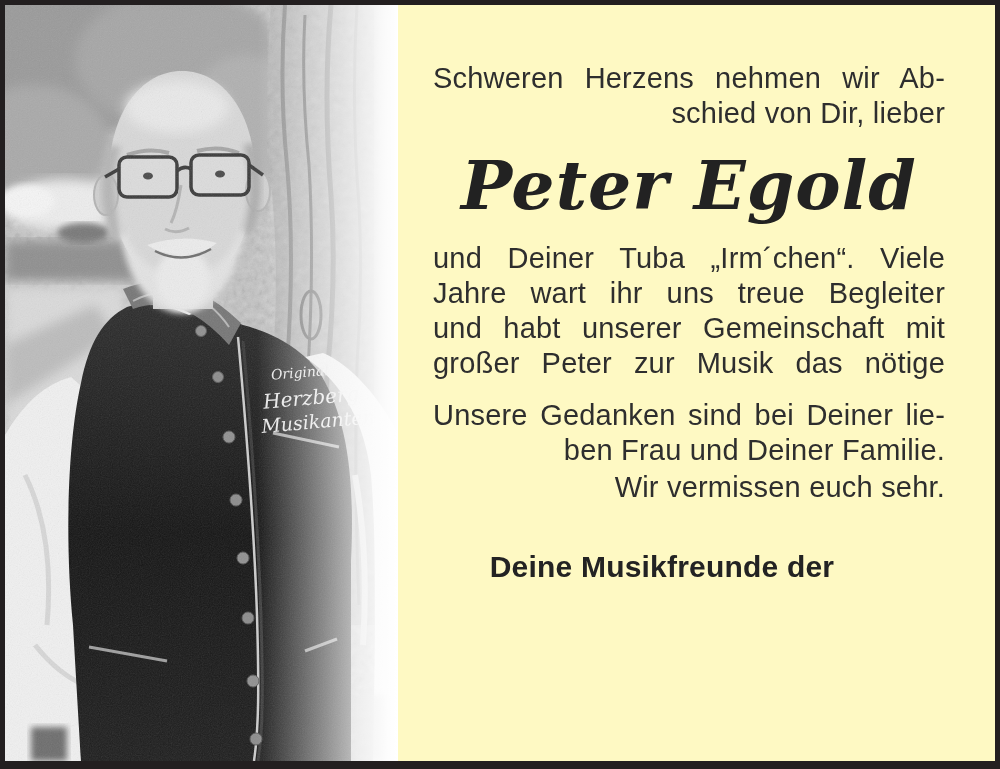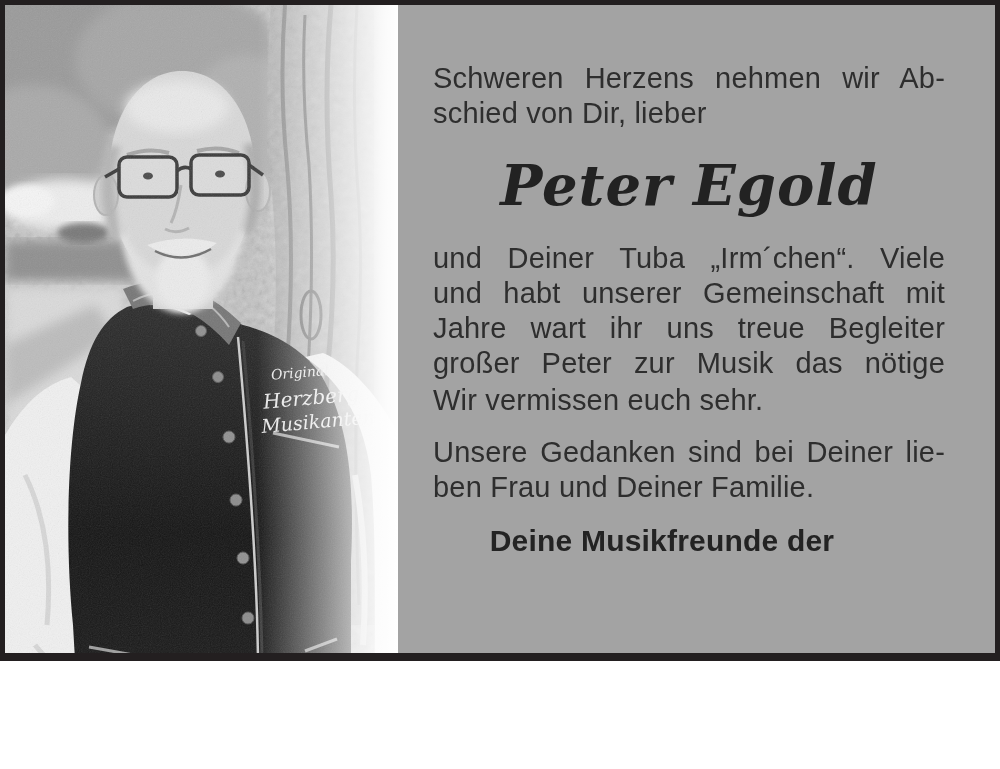--- a/index.html
+++ b/index.html
@@ -1,46 +1,46 @@
 <!DOCTYPE html>
 <html><head>
 <meta charset="utf-8">
 <style>
   html,body{margin:0;padding:0;background:#ffffff;}
   .ad{
     position:relative;
-    width:1000px;height:661px;
+    width:1000px;height:769px;
     box-sizing:border-box;
-    background:#a3a3a3;
+    background:#fef9c3;
     border:5px solid #231f20;
     border-bottom-width:8px;
     overflow:hidden;
     font-family:"Liberation Sans",sans-serif;
   }
   .photo-wrap{position:absolute;left:0;top:0;width:393px;height:756px;}
   .photo-wrap svg{display:block;}
   .text-col{
     position:absolute;left:428px;top:0;width:512px;
     color:#2e2e2e;font-size:29px;line-height:35px;letter-spacing:.2px;
   }
   .para{margin:0;}
   .jl{text-align:justify;text-align-last:justify;}
-  .ll{text-align:left;}
+  .ll{text-align:right;}
   .intro{margin-top:56px;}
   .name{
     margin-top:2px;height:108px;line-height:104px;text-align:center;
     font-family:"DejaVu Serif",serif;font-style:italic;font-weight:bold;
-    font-size:56px;color:#222222;letter-spacing:1px;
+    font-size:68px;color:#222222;letter-spacing:1px;
   }
   .tribute{}
   .missing{margin-top:2px;}
   .thoughts{margin-top:17px;}
   .farewell{margin-top:11px;}
   .signature{
-    margin-top:16px;text-align:center;padding-right:54px;
+    margin-top:42px;text-align:center;padding-right:54px;
     font-weight:bold;font-size:30px;line-height:39px;color:#232323;letter-spacing:.2px;
   }
 </style>
 </head>
 <body>
 
 <div class="ad">
 
   <div class="photo-wrap">
     <svg viewBox="0 0 393 756" width="393" height="756" xmlns="http://www.w3.org/2000/svg">
@@ -181,31 +181,31 @@
 
     <div class="para intro">
       <div class="jl">Schweren Herzens nehmen wir Ab-</div>
       <div class="ll">schied von Dir, lieber</div>
     </div>
 
     <div class="name">Peter Egold</div>
 
     <div class="para tribute">
       <div class="jl">und Deiner Tuba „Irm´chen“. Viele</div>
+      <div class="jl">Jahre wart ihr uns treue Begleiter</div>
       <div class="jl">und habt unserer Gemeinschaft mit</div>
-      <div class="jl">Jahre wart ihr uns treue Begleiter</div>
       <div class="jl">großer Peter zur Musik das nötige</div>
     </div>
-
-    <div class="para missing ll">Wir vermissen euch sehr.</div>
 
     <div class="para thoughts">
       <div class="jl">Unsere Gedanken sind bei Deiner lie-</div>
       <div class="ll">ben Frau und Deiner Familie.</div>
     </div>
 
+    <div class="para missing ll">Wir vermissen euch sehr.</div>
+
 
     <div class="signature">
       <div>Deine Musikfreunde der</div>
     </div>
 
   </div>
 </div>
 
 </body></html>

